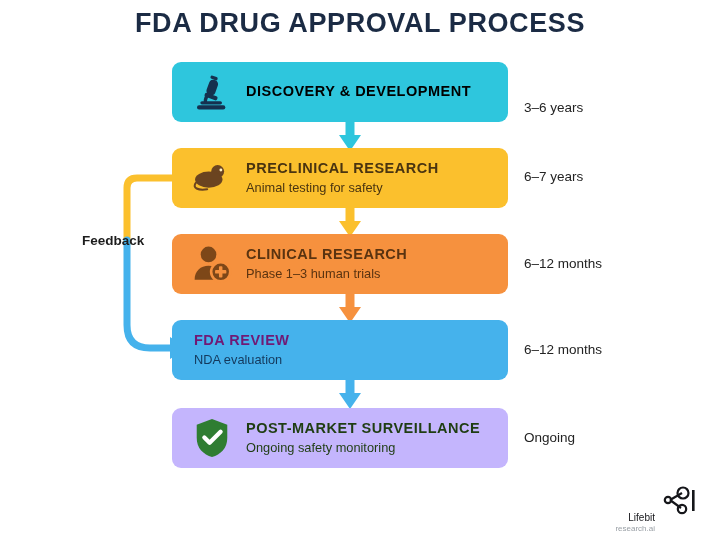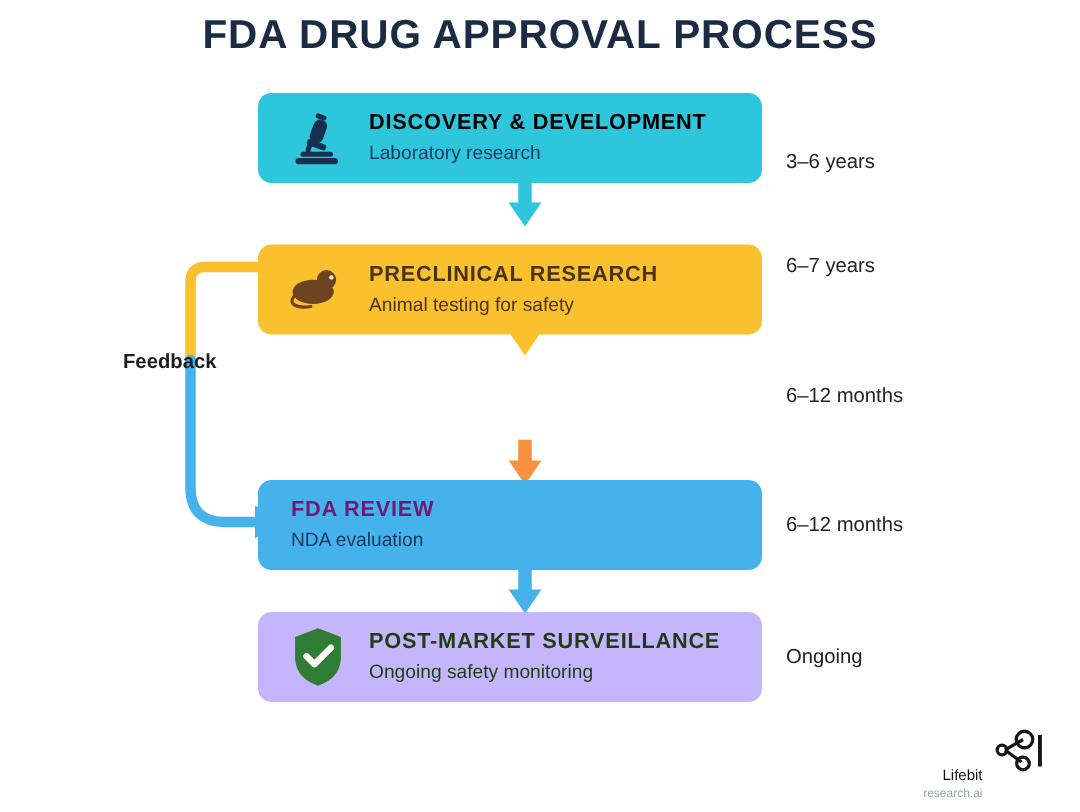--- a/index.html
+++ b/index.html
@@ -89,31 +89,30 @@
           <rect x="19" y="9" width="11" height="19" rx="5" transform="rotate(20 24 18)"></rect>
           <rect x="15" y="27" width="16" height="5" rx="2" transform="rotate(20 23 29)"></rect>
           <path d="M14 36c0-8 5-13 11-14l1 4c-5 1-8 5-8 10z"></path>
           <rect x="10" y="35" width="26" height="4" rx="2"></rect>
           <rect x="6" y="40" width="34" height="5" rx="2.5"></rect>
         </g>
       </svg>
     </div>
     <div class="txt">
       <div class="hd" style="color:#000000;">DISCOVERY &amp; DEVELOPMENT</div>
-      <div class="sb" style="color:#163a5f;">Laboratory research</div>
     </div>
   </div>
   <div class="duration" style="top:100px;">3–6 years</div>
 
   <svg class="arrow" style="top:121px;height:32px;">
     <path d="M12,0 L12,16" stroke="#2ec6dd" stroke-width="9" fill="none"></path>
     <polygon points="1,14 23,14 12,30" fill="#2ec6dd"></polygon>
   </svg>
 
-  <div class="stage" style="top:148px;height:60px;background:#fbc02d;margin-top:15px;">
+  <div class="stage" style="top:148px;height:60px;background:#fbc02d;">
     <div class="ico">
       <svg width="42" height="34" viewBox="0 0 52 36">
         <g fill="#6b4420">
           <ellipse cx="33" cy="10" rx="8" ry="8"></ellipse>
           <ellipse cx="22" cy="20" rx="17" ry="10"></ellipse>
           <circle cx="37" cy="8" r="1.8" fill="#fff2c4"></circle>
           <path d="M6 24 C1 30 9 34 20 32" stroke="#6b4420" stroke-width="2.6" fill="none" stroke-linecap="round"></path>
         </g>
       </svg>
     </div>
@@ -122,20 +121,37 @@
       <div class="sb" style="color:#4a3410;">Animal testing for safety</div>
     </div>
   </div>
   <div class="duration" style="top:169px;">6–7 years</div>
 
   <svg class="arrow" style="top:207px;height:32px;">
     <path d="M12,0 L12,16" stroke="#fbc02d" stroke-width="9" fill="none"></path>
     <polygon points="1,14 23,14 12,30" fill="#fbc02d"></polygon>
   </svg>
 
+  <div class="stage" style="top:234px;height:60px;background:#f6913e;">
+    <div class="ico">
+      <svg width="40" height="40" viewBox="0 0 46 46">
+        <g fill="#7d4718">
+          <circle cx="19" cy="12" r="9"></circle>
+          <path d="M3 41c0-10 7-16 16-16s16 6 16 16z"></path>
+          <circle cx="33" cy="32" r="11" fill="#7d4718" stroke="#f6913e" stroke-width="3"></circle>
+          <rect x="31" y="25.5" width="4" height="13" rx="1" fill="#f6913e"></rect>
+          <rect x="26.5" y="30" width="13" height="4" rx="1" fill="#f6913e"></rect>
+        </g>
+      </svg>
+    </div>
+    <div class="txt">
+      <div class="hd" style="color:#5a3310;">CLINICAL RESEARCH</div>
+      <div class="sb" style="color:#5a3310;">Phase 1–3 human trials</div>
+    </div>
+  </div>
   <div class="duration" style="top:256px;">6–12 months</div>
 
   <svg class="arrow" style="top:293px;height:32px;">
     <path d="M12,0 L12,16" stroke="#f6913e" stroke-width="9" fill="none"></path>
     <polygon points="1,14 23,14 12,30" fill="#f6913e"></polygon>
   </svg>
 
   <div class="stage" style="top:320px;height:60px;background:#45b2ec;">
     <div class="txt">
       <div class="hd" style="color:#701a75;">FDA REVIEW</div>

